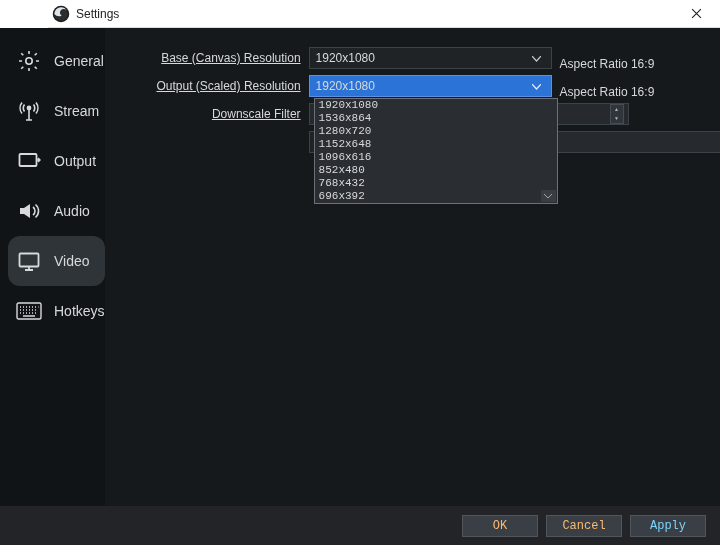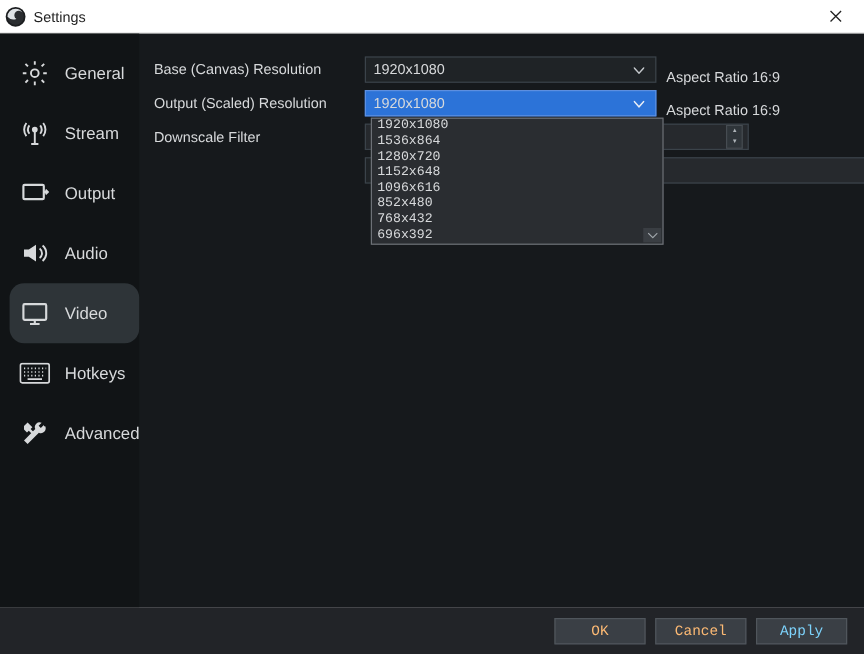--- a/index.html
+++ b/index.html
@@ -1,33 +1,33 @@
 <!DOCTYPE html>
 <html><head>
   <meta charset="utf-8">
   <style>
     * { margin: 0; padding: 0; box-sizing: border-box; font-family: "Segoe UI", Arial, sans-serif; }
     body { width: 720px; height: 545px; background: #fff; overflow: hidden; }
 
-    .titlebar { height: 28px; background: #fff; border-bottom: 1px solid #ddd; display: flex; align-items: center; padding: 0 4px; }
+    .titlebar { height: 28px; background: #fff; border-bottom: 1px solid #ddd; display: flex; align-items: center; padding: 0 4px; margin-left: 48px; }
     .titlebar .obs-logo { width: 18px; height: 18px; margin-right: 6px; display: flex; align-items: center; justify-content: center; }
     .titlebar .title-text { font-size: 12px; color: #222; flex: 1; }
     .titlebar .close-btn { width: 40px; height: 28px; display: flex; align-items: center; justify-content: center; cursor: pointer; }
     .titlebar .close-btn svg { width: 11px; height: 11px; }
 
-    .app-body { display: flex; height: 478px; background: #16191c; }
+    .app-body { display: flex; height: 478px; background: #16191c; gap: 16px; }
 
     .sidebar { width: 155px; background: #111416; padding: 8px 0 0 8px; }
     .side-item { display: flex; align-items: center; height: 50px; padding-left: 8px; color: #d7d9db; font-size: 14px; cursor: pointer; }
     .side-item.active { background: #2e3438; border-radius: 12px; }
     .side-ico { width: 26px; height: 26px; margin-right: 12px; display: flex; align-items: center; justify-content: center; }
 
     .main { flex: 1; padding: 16px 12px 0 12px; position: relative; color: #d7d9db; font-family: "Consolas","Courier New",monospace; font-size: 12px; }
     .row { display: flex; align-items: center; height: 27px; margin-bottom: 1px; }
-    .lab { width: 176px; padding-right: 8px; }
+    .lab { width: 176px; text-align: right; padding-right: 8px; text-decoration: underline; }
     .combobox { height: 22px; background: #1f2326; border: 1px solid #3b434a; display: flex; align-items: center; padding: 0 6px; position: relative; cursor: pointer; }
     .combobox .cb-text { flex: 1; }
     .combobox .chev { width: 16px; text-align: center; }
     .combo-big { width: 243px; }
     .ratio { margin-left: 8px; white-space: nowrap; margin-top: 13px; }
     .downscale-box,.fps-box { width: 320px; background: #26292d; border: 1px solid #3b434a; height: 22px; display: flex; align-items: center; padding: 0 4px; }
     .spin { width: 14px; height: 20px; margin-left: auto; background: #2f353a; border: 1px solid #464c52; display: flex; flex-direction: column; }
     .spin div { flex: 1; display: flex; align-items: center; justify-content: center; font-size: 5px; color: #aeb4b9; }
     .fps-wrap { display: flex; align-items: center; }
     .fps-label { background: #1f2326; border: 1px solid #3b434a; height: 22px; width: 130px; display: flex; align-items: center; padding-left: 8px; margin-right: 0; }
@@ -110,29 +110,20 @@
     </div>
     <div class="side-item">
       <span class="side-ico">
         <svg width="26" height="18" viewBox="0 0 26 18" fill="none" stroke="#d7d9db" stroke-width="1.4">
             <rect x="1" y="1" width="24" height="16" rx="1.5"></rect>
             <path d="M4 5h1M7 5h1M10 5h1M13 5h1M16 5h1M19 5h1M22 5h0.5M4 8h1M7 8h1M10 8h1M13 8h1M16 8h1M19 8h1M4 11h1M7 11h1M10 11h1M13 11h1M16 11h1M19 11h1M7 14h12"></path>
           </svg>
       </span>
       <span>Hotkeys</span>
     </div>
-    <div class="side-item">
-      <span class="side-ico">
-        <svg width="24" height="24" viewBox="0 0 24 24" fill="#d7d9db">
-            <path d="M20.7 6.3a4 4 0 0 1-5.3 5.3L6 21l-3-3 9.4-9.4a4 4 0 0 1 5.3-5.3l-2.5 2.5 1.8 1.8 2.5-2.5.2 1.2z"></path>
-            <path d="M3 6l3-3 4 4-1.5 1.5L12 12l-1.5 1.5L7 10l-1.5 1.5L3 9z"></path>
-          </svg>
-      </span>
-      <span>Advanced</span>
-    </div>
   </div>
 
   <div class="main">
     <div class="row">
       <div class="lab">Base (Canvas) Resolution</div>
       <div class="combobox combo-big">
         <span class="cb-text">1920x1080</span>
         <span class="chev">
           <svg width="9" height="6" viewBox="0 0 9 6">
               <path d="M0 0l4.5 5L9 0" fill="none" stroke="#c4c8cc" stroke-width="1.2"></path>

